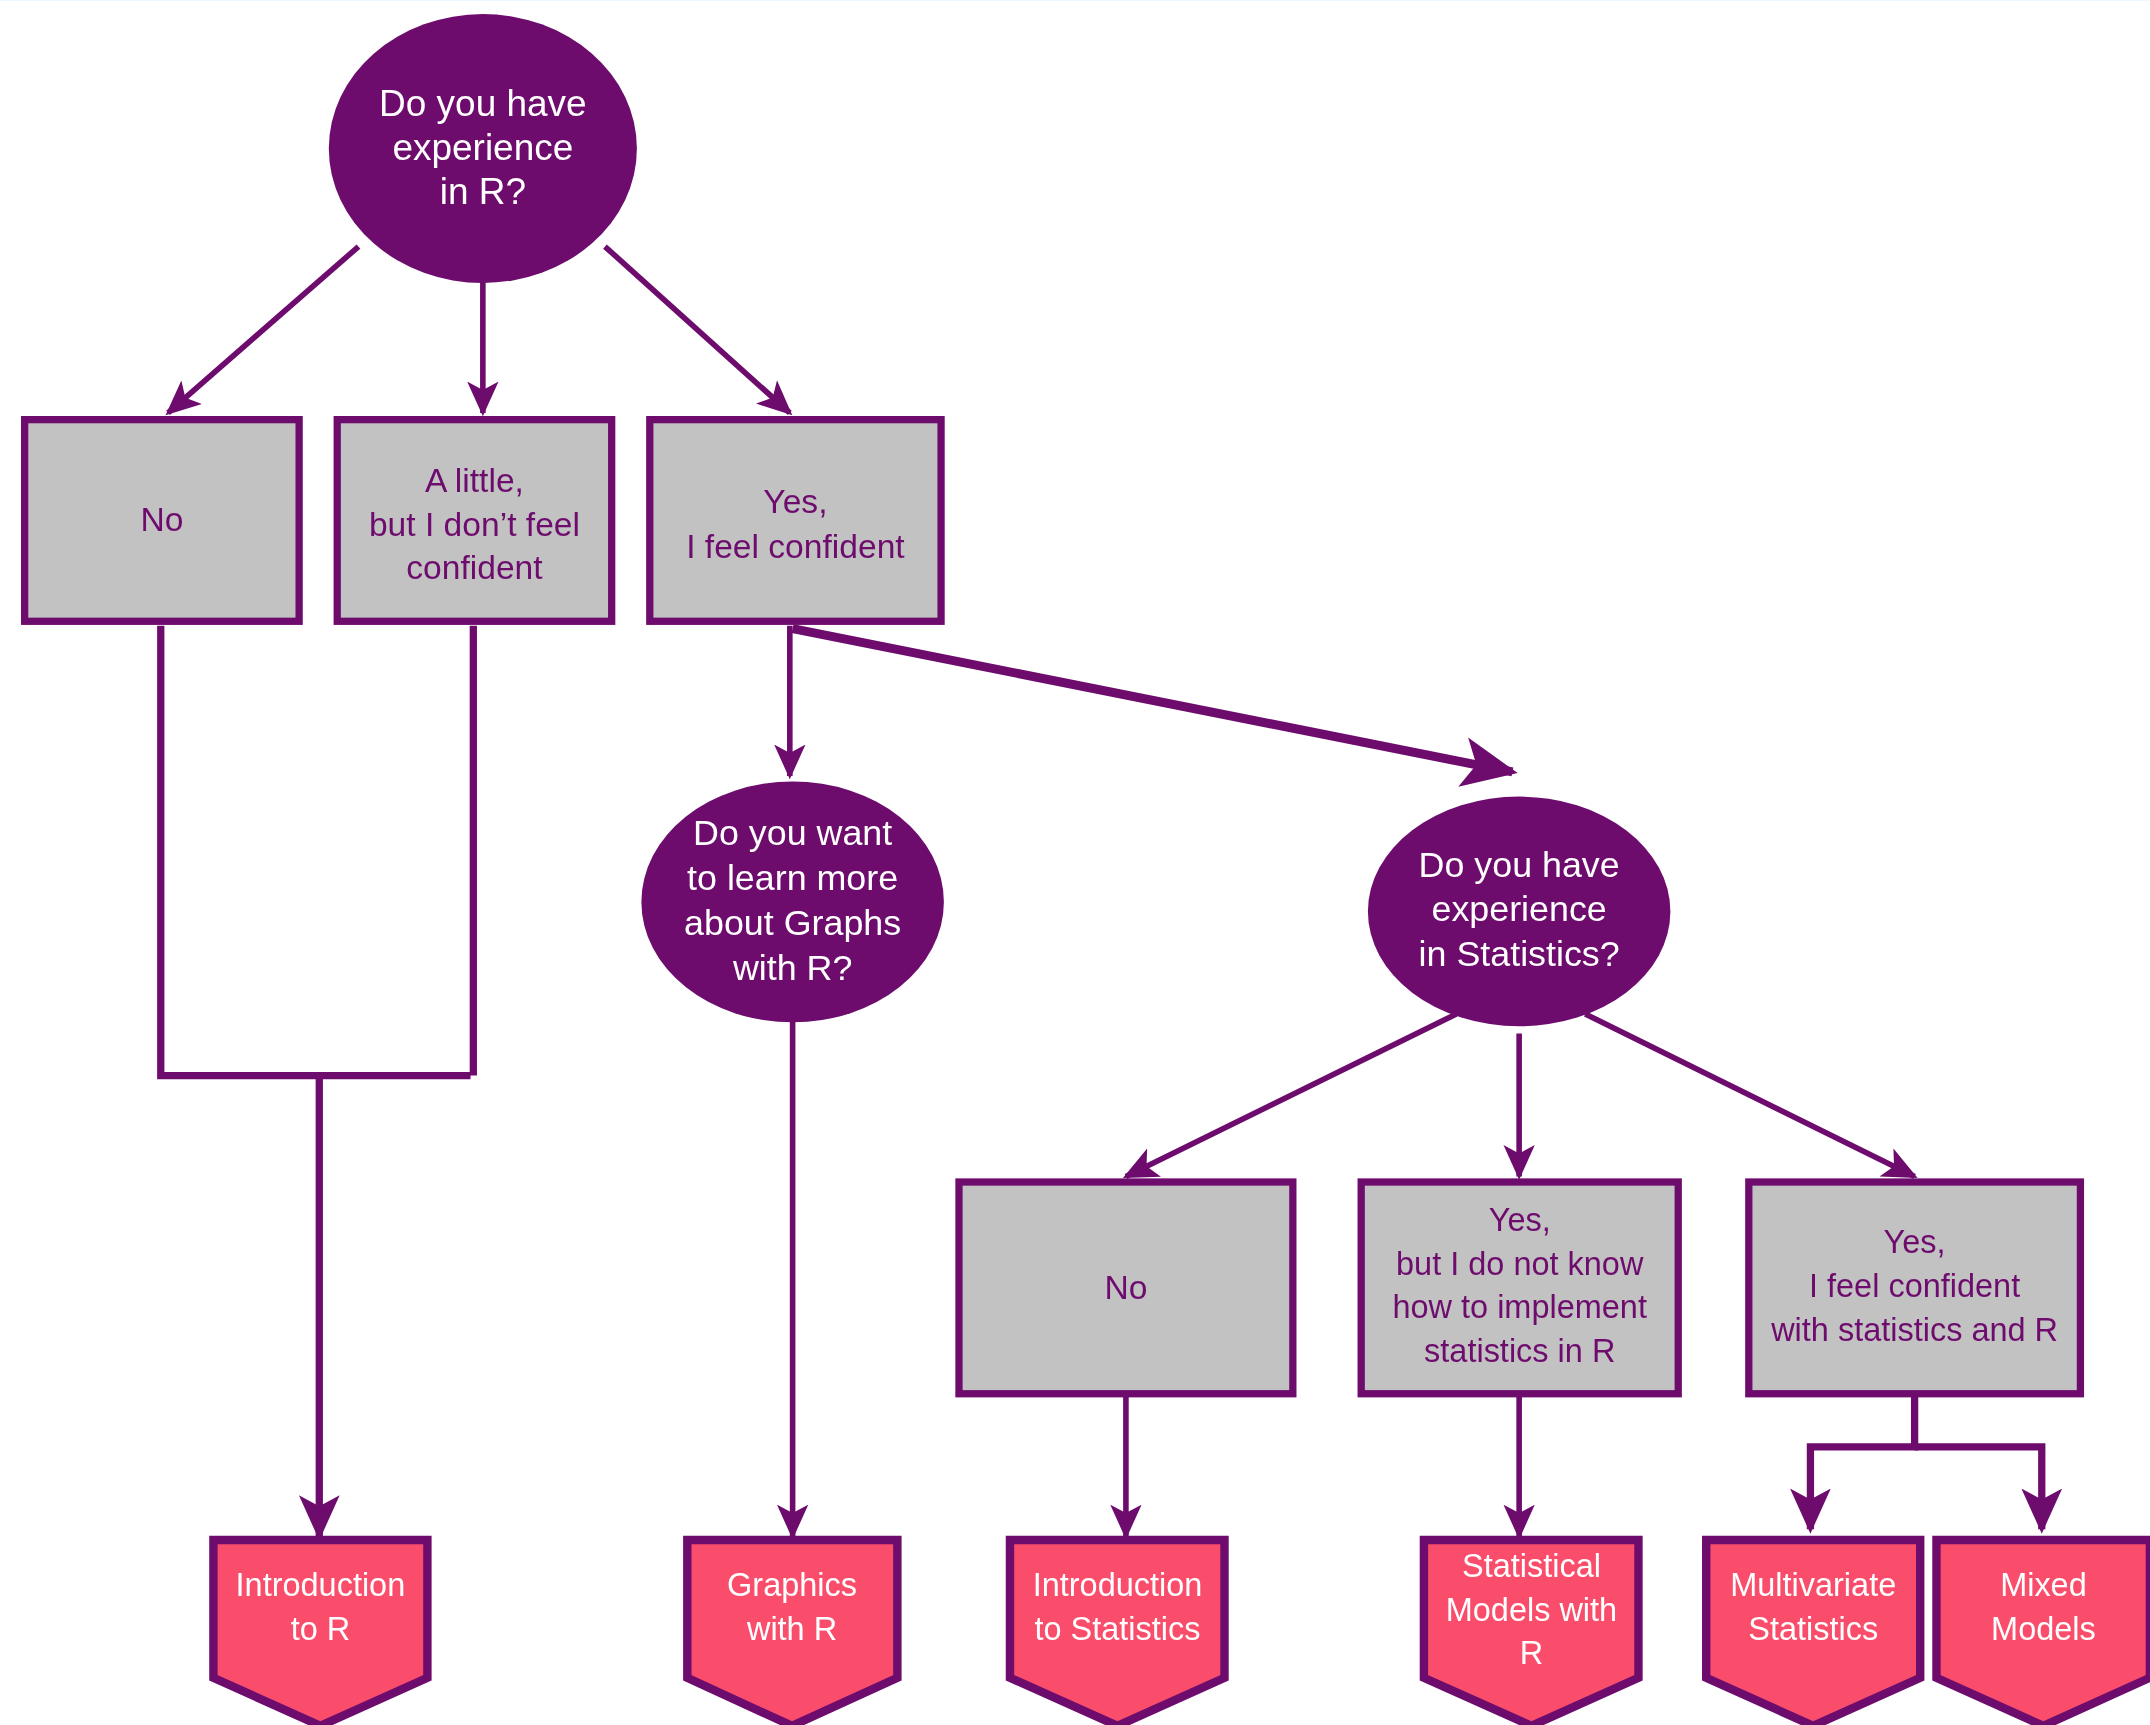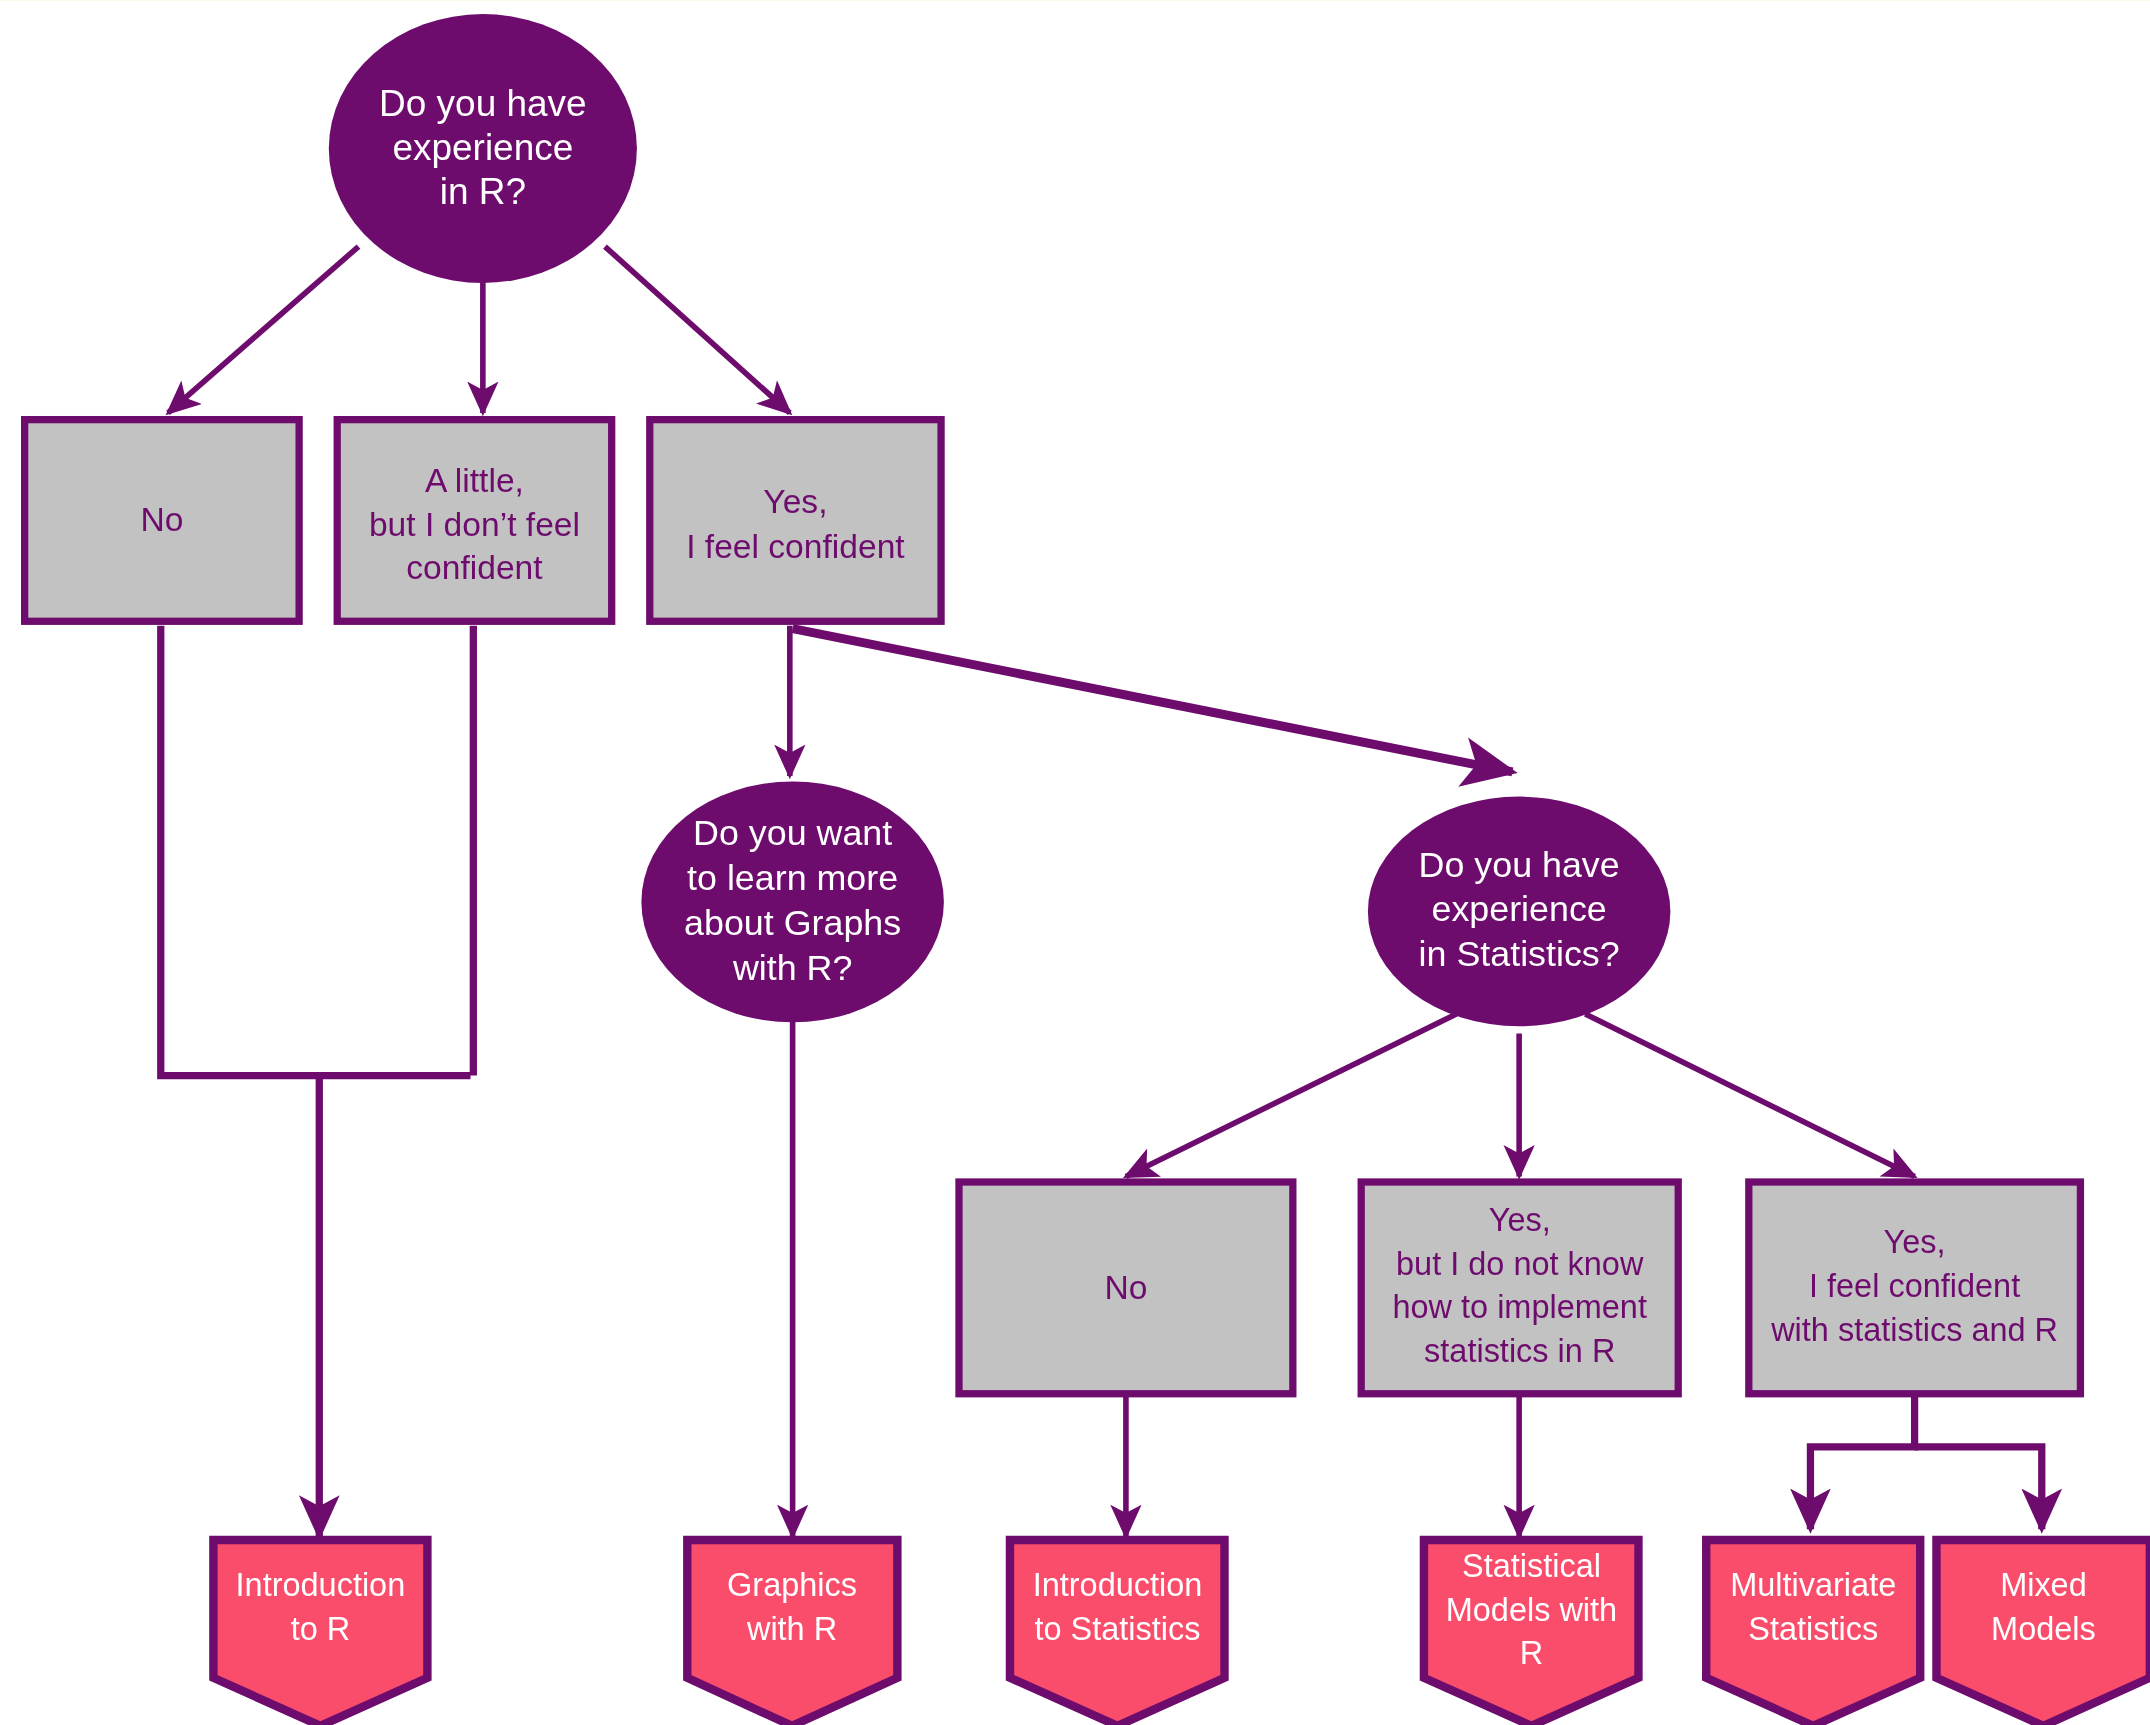--- a/index.html
+++ b/index.html
@@ -10,21 +10,21 @@
   body {
     width: 2151px;
     height: 1726px;
     font-family: "Liberation Sans", sans-serif;
     overflow: hidden;
   }
   #flowchart-root {
     position: relative;
     width: 2151px;
     height: 1400px;
-    background: #eab308;
+    background: #0ea5e9;
   }
   svg.diagram {
     display: block;
     width: 2151px;
     height: 1726px;
   }
   .node-label {
     font-family: "Liberation Sans", sans-serif;
     text-anchor: middle;
     dominant-baseline: middle;

